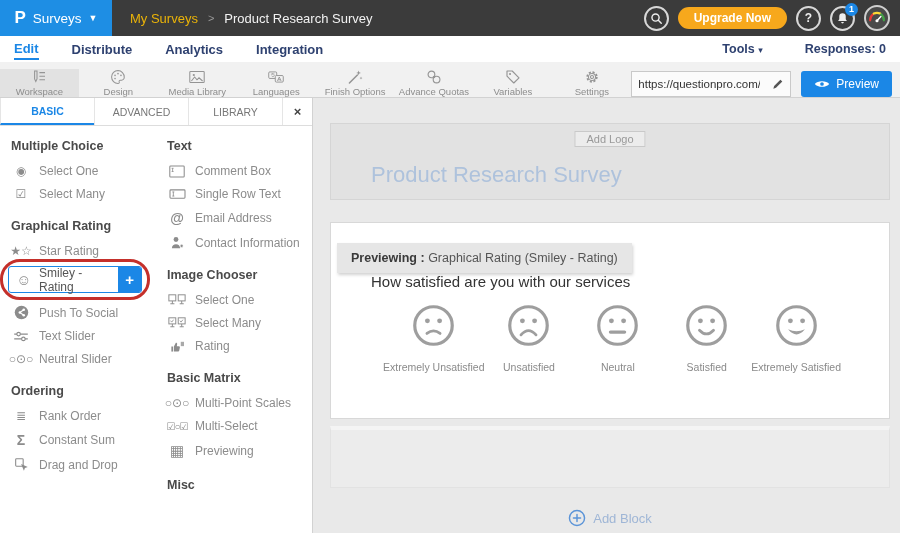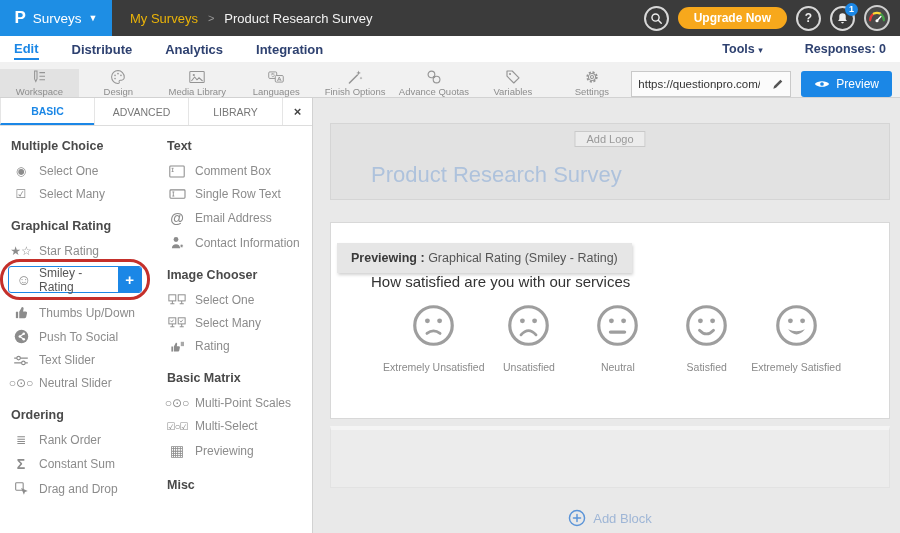--- a/index.html
+++ b/index.html
@@ -260,29 +260,20 @@
               <div class="smiley-sel">
                 <span class="side-glyph">☺</span>
                 <span>Smiley - Rating</span>
                 <span class="plus-btn">+</span>
               </div>
               <div class="red-ring"></div>
             </div>
             <div class="side-item">
               <span class="side-glyph">
                 <svg width="15" height="15" viewBox="0 0 20 20">
-                    <path d="M2.5 9h3v8.5h-3z" fill="#8c8c8c"></path>
-                    <path d="M7 17.5h7.2c1 0 1.9-.7 2.1-1.7l1.1-5.1c.2-1.1-.6-2.1-1.7-2.1h-3.6l.7-3.5C13 3.8 12.1 2.7 11 2.7h-.5L7 9z" fill="#8c8c8c"></path>
-                  </svg>
-              </span>
-              <span>Thumbs Up/Down</span>
-            </div>
-            <div class="side-item">
-              <span class="side-glyph">
-                <svg width="15" height="15" viewBox="0 0 20 20">
                     <circle cx="10" cy="10" r="9" fill="#8c8c8c"></circle>
                     <path d="M13 6.3L7.8 10l5.2 3.7" stroke="#fff" stroke-width="1.5" fill="none"></path>
                     <circle cx="13" cy="6.3" r="1.7" fill="#fff"></circle>
                     <circle cx="7.8" cy="10" r="1.7" fill="#fff"></circle>
                     <circle cx="13" cy="13.7" r="1.7" fill="#fff"></circle>
                   </svg>
               </span>
               <span>Push To Social</span>
             </div>
             <div class="side-item">

